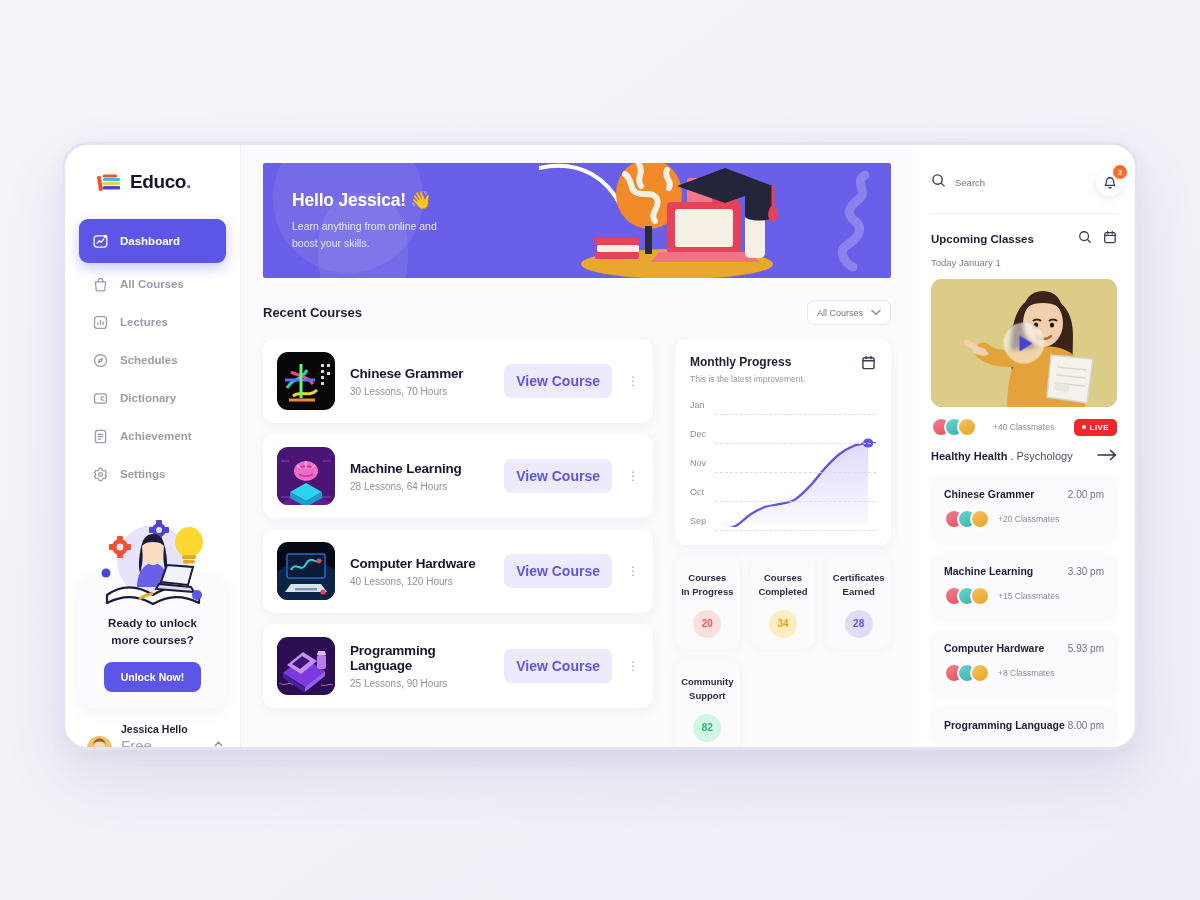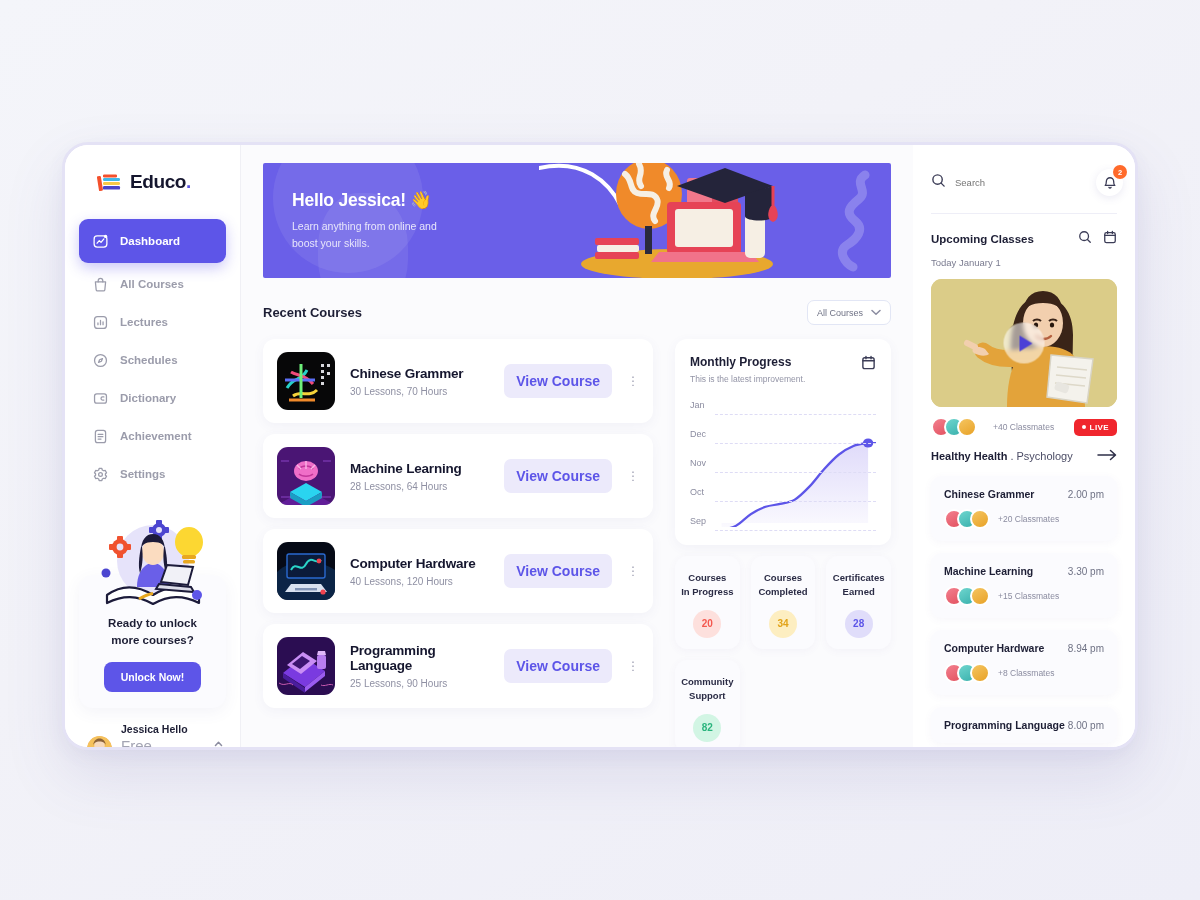--- a/index.html
+++ b/index.html
@@ -710,21 +710,21 @@
           <span class="av" style="background:linear-gradient(150deg,#6fd6cf,#39b0ac)"></span>
           <span class="av" style="background:linear-gradient(150deg,#f5c561,#e8a227)"></span>
         </span>
         <span class="classmates">+15 Classmates</span>
       </div>
     </div>
 
     <div class="class-item">
       <div class="ci-top">
         <span class="ci-name">Computer Hardware</span>
-        <span class="ci-time">8.94 pm</span>
+        <span class="ci-time">5.93 pm</span>
       </div>
       <div class="ci-bottom">
         <span class="stack">
           <span class="av" style="background:linear-gradient(150deg,#f3808f,#e2515f)"></span>
           <span class="av" style="background:linear-gradient(150deg,#6fd6cf,#39b0ac)"></span>
           <span class="av" style="background:linear-gradient(150deg,#f5c561,#e8a227)"></span>
         </span>
         <span class="classmates">+8 Classmates</span>
       </div>
     </div>

